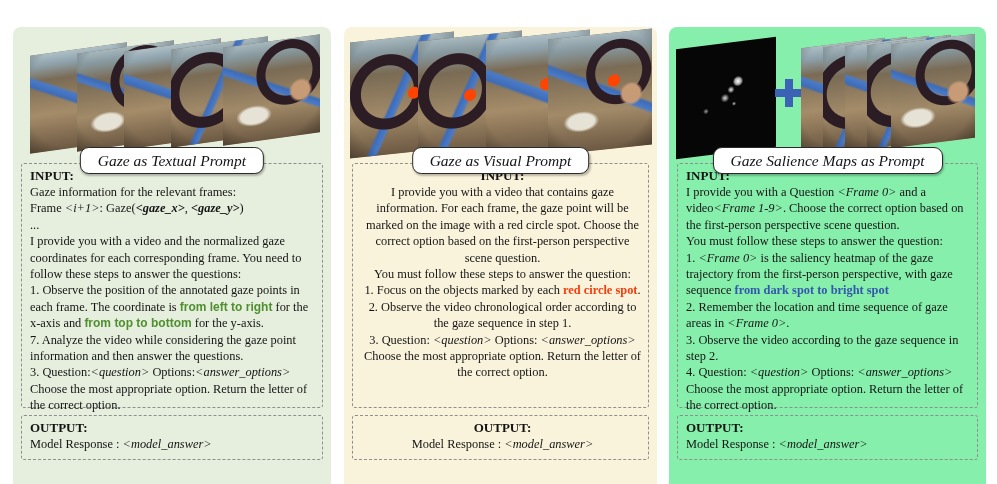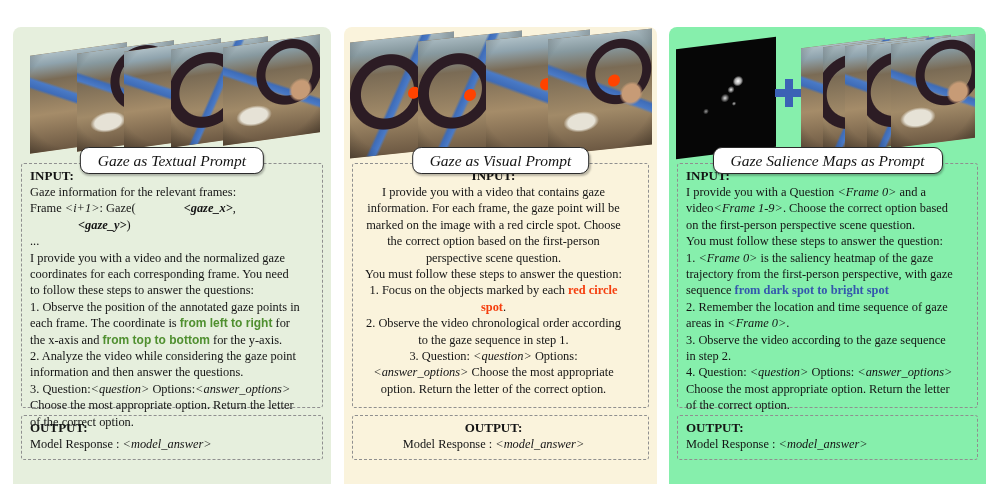--- a/index.html
+++ b/index.html
@@ -68,27 +68,27 @@
 
   
   .pill{position:absolute;top:120px;left:50%;transform:translateX(-50%);z-index:20;
      background:#ffffff;border:1.5px solid #2a2a2a;border-radius:9px;
      padding:2px 17px;white-space:nowrap;
      font-style:italic;font-size:15.5px;line-height:21px;
      box-shadow:1px 2px 2px rgba(0,0,0,0.25);}
 
   
   .box{position:absolute;left:8px;right:8px;border:1.6px dashed #8f8f8f;border-radius:3px;
-     padding:3px 22px 2px 8px;box-sizing:border-box;font-size:12.4px;line-height:16.4px;z-index:10;}
+     padding:3px 4px 2px 8px;box-sizing:border-box;font-size:12.4px;line-height:16.4px;z-index:10;}
   .input-box{top:136px;height:245px;}
   .output-box{top:388px;height:45px;}
   .box-label{font-weight:bold;font-size:13px;line-height:17px;}
   .rich p{margin:0;}
   .seg-i{font-style:italic;}
-  .seg-bi{font-style:italic;font-weight:bold;margin-left:48px;}
+  .seg-bi{font-style:italic;font-weight:bold;}
   .seg-g{color:#4f8f2f;font-weight:700;font-family:"Liberation Sans","DejaVu Sans",sans-serif;font-size:12px;}
   .seg-r{color:#f53d0d;font-weight:700;}
   .seg-bl{color:#3457ad;font-weight:700;}
 </style>
 </head>
 <body>
 
 <div id="canvas">
 
   <section class="panel p1">
@@ -103,21 +103,21 @@
     </div>
 
     <div class="box input-box">
       <div class="box-label">INPUT:</div>
       <div class="rich">
           <p><span>Gaze information for the relevant frames:</span></p>
           <p><span>Frame </span><span class="seg-i">&lt;i+1&gt;</span><span>: Gaze(</span><span class="seg-bi">&lt;gaze_x&gt;</span><span>, </span><span class="seg-bi">&lt;gaze_y&gt;</span><span>)</span></p>
           <p><span>...</span></p>
           <p><span>I provide you with a video and the normalized gaze coordinates for each corresponding frame. You need to follow these steps to answer the questions:</span></p>
           <p><span>1. Observe the position of the annotated gaze points in each frame. The coordinate is </span><span class="seg-g">from left to right</span><span> for the x-axis and </span><span class="seg-g">from top to bottom</span><span> for the y-axis.</span></p>
-          <p><span>2. Analyze the video while considering the gaze point information and then answer the questions.</span></p>
+          <p><span>7. Analyze the video while considering the gaze point information and then answer the questions.</span></p>
           <p><span>3. Question:</span><span class="seg-i">&lt;question&gt;</span><span> Options:</span><span class="seg-i">&lt;answer_options&gt;</span><span> Choose the most appropriate option. Return the letter of the correct option.</span></p>
         </div>
     </div>
 
     <div class="box output-box">
       <div class="box-label">OUTPUT:</div>
       <div class="rich">
           <p><span>Model Response : </span><span class="seg-i">&lt;model_answer&gt;</span></p>
         </div>
     </div>

